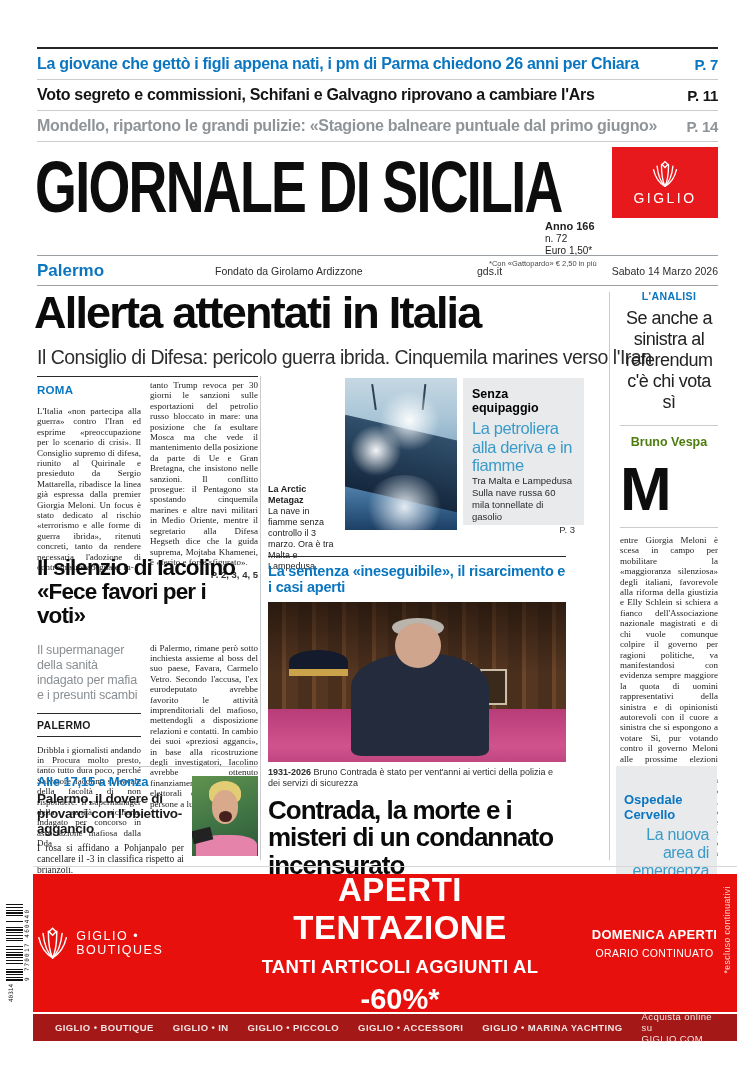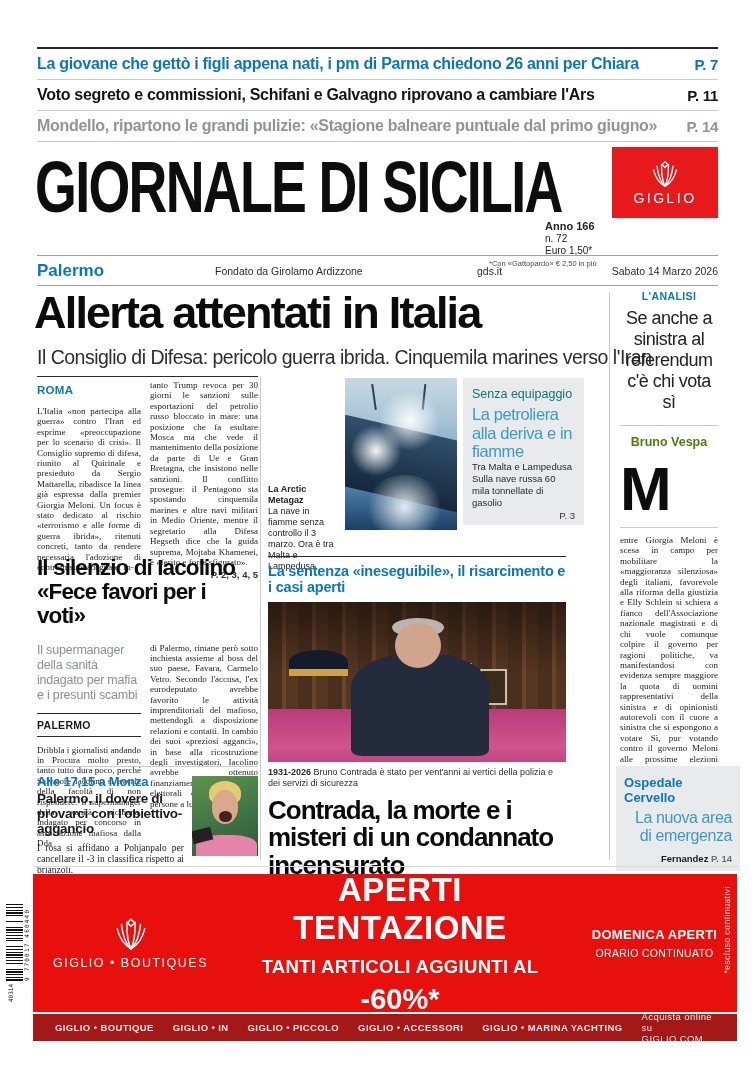--- a/index.html
+++ b/index.html
@@ -44,21 +44,21 @@
               background:linear-gradient(180deg,#c6d8e3 0%,#a9c5d7 26%,#7ba3c0 55%,#41719c 78%,#1d3f66 100%);}
   .ship-hull{position:absolute;left:-12%;top:34%;width:135%;height:46%;border-radius:6px;
              background:linear-gradient(180deg,#31506c,#14273d);transform:rotate(13deg);}
   .ship-mast{position:absolute;width:2px;height:26px;background:#2c4257;top:6px;}
   .smoke{position:absolute;border-radius:50%;
          background:radial-gradient(circle,rgba(255,255,255,0.95) 0%,rgba(255,255,255,0) 70%);}
   .foam{position:absolute;left:18%;bottom:-6%;width:70%;height:42%;border-radius:50%;
         background:radial-gradient(circle,rgba(235,242,248,0.95) 0%,rgba(235,242,248,0) 72%);}
   .lead-box{position:absolute;left:463px;top:378px;width:121px;height:147px;background:#e9eaec;
             box-sizing:border-box;padding:9px 9px 7px;}
-  .box-kicker{color:#0f766e;font-weight:normal;font-size:12.5px;}
+  .box-kicker{color:#000000;font-weight:bold;font-size:12.5px;}
   .box-headline{color:#3a9bc9;font-size:16.5px;line-height:1.13;letter-spacing:-0.4px;margin-top:4px;cursor:pointer;}
   .box-body{font-size:9.5px;line-height:12px;color:#2a2a2a;margin-top:0;}
   .box-page{font-size:9.5px;font-weight:normal;text-align:right;color:#333;margin-top:1px;}
   
   .vrule{position:absolute;width:1px;background:#c9ccce;}
   
   .iac{position:absolute;left:37px;top:556px;width:221px;}
   .iac-headline{font-size:22.5px;font-weight:bold;letter-spacing:-0.9px;line-height:1.06;color:#0c0c0c;cursor:pointer;}
   .iac-cols{display:flex;gap:9px;margin-top:15px;}
   .iac-left{width:104px;} .iac-right{width:108px;}
@@ -104,30 +104,30 @@
   .analisi{position:absolute;left:620px;top:290px;width:98px;text-align:center;}
   .ana-kicker{color:#0b76c0;font-weight:bold;font-size:10.5px;letter-spacing:0.4px;}
   .ana-headline{font-size:18px;line-height:1.17;color:#222;letter-spacing:-0.5px;margin-top:6px;cursor:pointer;}
   .ana-author{border-top:1px solid #c9ccce;margin-top:12px;padding-top:9px;font-weight:bold;font-size:12.5px;color:#4d7c0f;}
   .ana-drop{font-size:62px;font-weight:bold;line-height:0.9;text-align:left;color:#0d0d0d;
             border-bottom:1px solid #c9ccce;padding:12px 0 10px;margin-bottom:7px;}
   .ana-body{font-family:"Liberation Serif",serif;font-size:9px;line-height:10.4px;text-align:justify;color:#1c1c1c;}
   .ana-body2{text-indent:8px;margin-top:1px;}
   .ana-seg{font-size:9.5px;font-weight:bold;text-align:right;margin-top:2px;}
   
-  .cervello{position:absolute;left:616px;top:766px;width:124px;background:#e9eaec;box-sizing:border-box;
-            padding:9px 8px 7px;text-align:left;}
+  .cervello{position:absolute;left:616px;top:766px;width:101px;background:#e9eaec;box-sizing:border-box;
+            padding:26px 8px 7px;text-align:left;}
   .cer-kicker{color:#0b76c0;font-weight:bold;font-size:13px;}
   .cer-headline{color:#3a9bc9;font-size:16px;line-height:1.12;letter-spacing:-0.4px;margin-top:4px;cursor:pointer;text-align:right;}
   .cer-byline{font-size:9.5px;text-align:right;margin-top:8px;font-weight:bold;}
   
   .pre-ad-rule{position:absolute;left:33px;top:866px;width:704px;height:1px;background:#d8d8d8;}
   .ad{position:absolute;left:33px;top:874px;width:704px;height:138px;background:#e8100c;color:#fff;
       display:flex;align-items:center;}
-  .ad-brand{width:195px;display:flex;flex-direction:column;align-items:center;gap:4px;}
+  .ad-brand{width:195px;display:flex;flex-direction:row;align-items:center;gap:4px;}
   .ad-brand-label{font-size:12.5px;letter-spacing:1.5px;}
   .ad-center{flex:1;text-align:center;}
   .ad-title{font-size:33px;font-weight:bold;letter-spacing:0.5px;}
   .ad-line2{font-size:18.5px;font-weight:bold;margin-top:9px;letter-spacing:0.3px;}
   .ad-discount{font-size:29px;font-weight:bold;margin-top:5px;}
   .ad-right{width:165px;text-align:center;}
   .ad-right1{font-size:13px;font-weight:bold;letter-spacing:0.3px;}
   .ad-right2{font-size:10.5px;margin-top:5px;letter-spacing:0.3px;}
   .ad-note{position:absolute;right:5px;top:12px;writing-mode:vertical-rl;transform:rotate(180deg);
            font-size:8.5px;letter-spacing:0.5px;color:#ffd9d7;}

